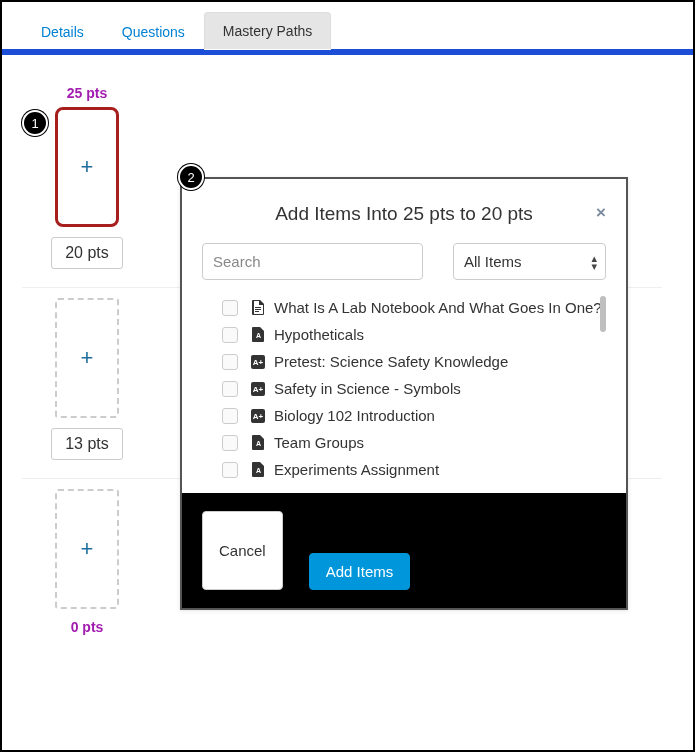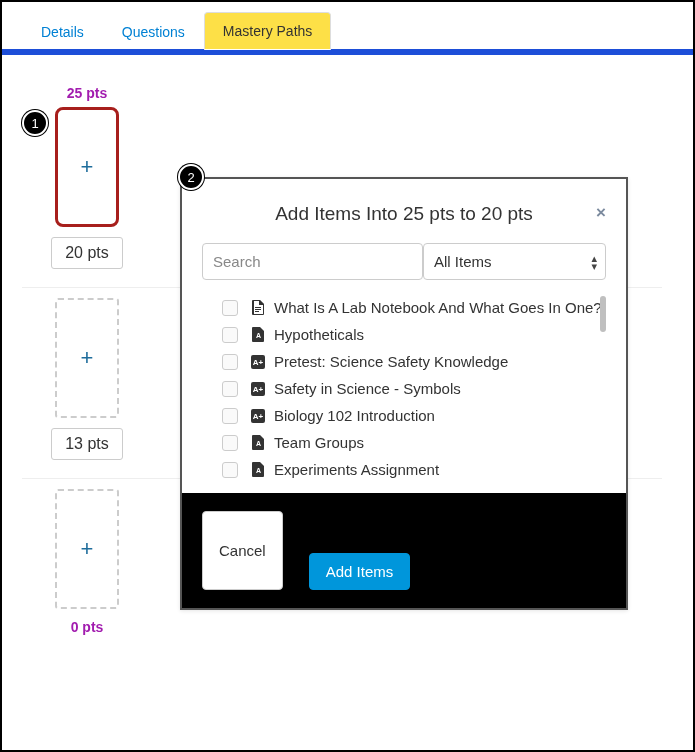--- a/index.html
+++ b/index.html
@@ -30,21 +30,21 @@
     color: #0081d4;
     border: 1px solid transparent;
     border-bottom: none;
     margin-bottom: -1px;
   }
   .tab.active {
     color: #333;
     border: 1px solid #ddd;
     border-bottom: 1px solid #fff;
     border-radius: 4px 4px 0 0;
-    background: #fde047;
+    background: #e5e5e5;
   }
   .content {
     padding: 20px 0 0 20px;
   }
   .range-col {
     width: 130px;
   }
   .pts-label {
     font-weight: bold;
     font-size: 14px;
@@ -133,21 +133,21 @@
     color: #7b8a9e;
     font-size: 17px;
     cursor: pointer;
     font-weight: bold;
   }
   .modal-body {
     padding: 0 20px 10px 20px;
   }
   .search-row {
     display: flex;
-    gap: 0;
+    gap: 30px;
     margin-bottom: 14px;
   }
   .search-input {
     flex: 1;
     border: 1px solid #ccc;
     border-radius: 4px;
     padding: 9px 10px;
     font-size: 15px;
     color: #333;
   }

